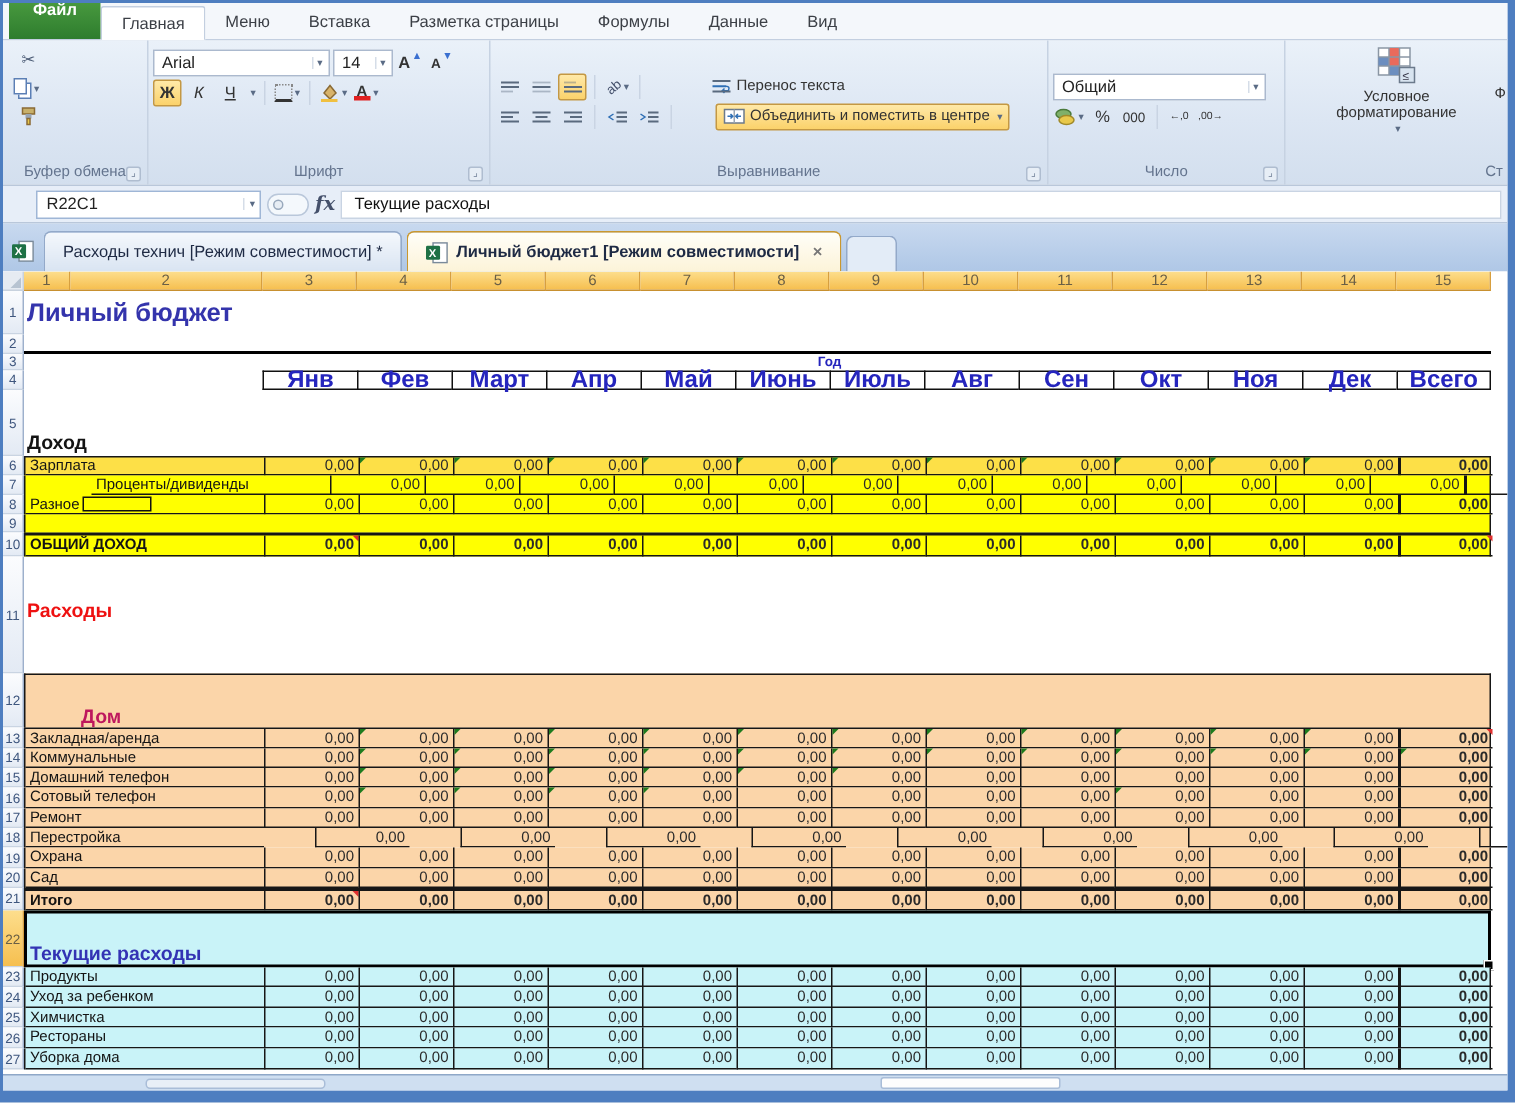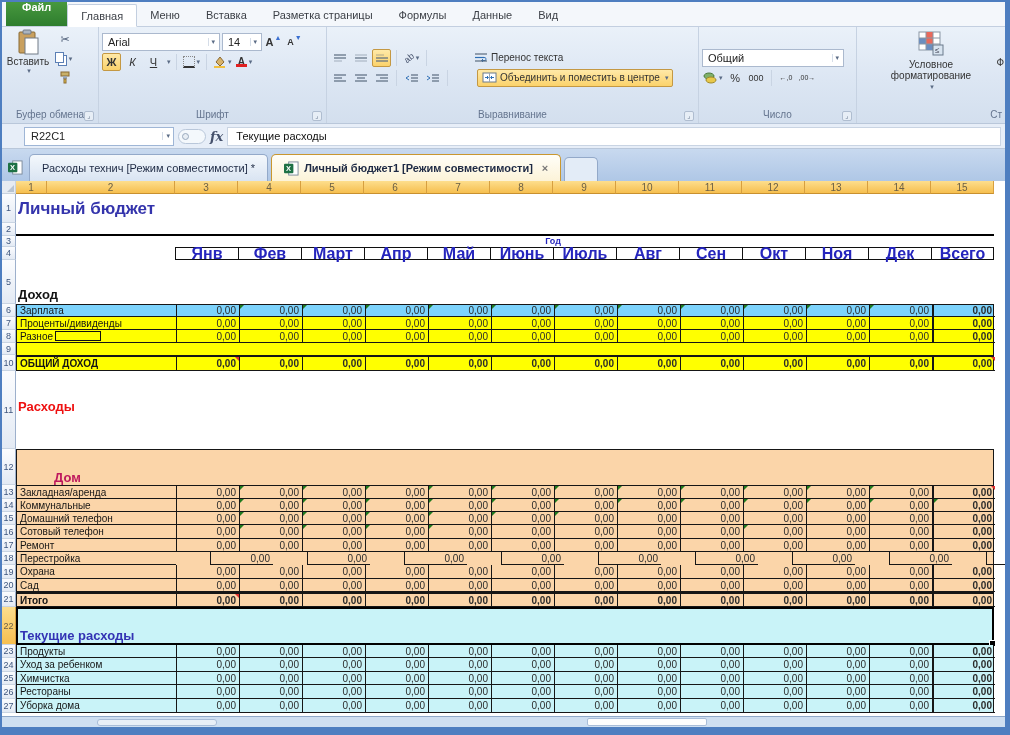--- a/index.html
+++ b/index.html
@@ -106,29 +106,20 @@
         <div class="rtab">Формулы</div>
         <div class="rtab">Данные</div>
         <div class="rtab">Вид</div>
       </div>
   </div>
 
   <div class="ribbon">
 
     <div class="rgroup" style="width:97px;">
       <div class="gb" style="display:flex;">
-        <div class="bigbtn">
-          <svg width="24" height="27" viewBox="0 0 24 27">
-            <rect x="3" y="3" width="16" height="21" rx="1" fill="#C9A05E" stroke="#8A6A34"></rect>
-            <rect x="7" y="1" width="8" height="4" rx="1" fill="#AAB4C0" stroke="#707A86"></rect>
-            <rect x="9" y="9" width="13" height="16" fill="#fff" stroke="#707A86"></rect>
-          </svg>
-          <span>Вставить</span>
-          <span class="dd">▾</span>
-        </div>
         <div class="minicol">
           <div class="mb">
               <span>✂</span>
             </div>
           <div class="mb">
             <span style="display:inline-block;width:9px;height:11px;border:1px solid #5B7FB5;background:#fff;box-shadow:3px 3px 0 -1px #fff,3px 3px 0 0 #5B7FB5;margin:-3px 3px 0 -3px;"></span>
             <span class="dd">▾</span>
           </div>
           <div class="mb">
             <svg width="12" height="13" viewBox="0 0 12 13">
@@ -447,40 +438,40 @@
         </div>
       </div>
       <div class="grow_" style="height: 44px; flex: 0 0 44px;">
         <div class="rhd">5</div>
         <div class="rc" style="align-items: flex-end;">
           <span class="sectxt" style="color: rgb(20, 20, 20); padding-bottom: 2px;">Доход</span>
         </div>
       </div>
       <div class="grow_" style="height: 13px; flex: 0 0 13px;">
         <div class="rhd">6</div>
-        <div class="rc block btop" style="background: #7dd3fc;">
+        <div class="rc block btop" style="background: #fde047;">
           <div class="lab">Зарплата</div>
           <div class="vc">0,00</div>
           <div class="vc">0,00<span class="gtri"></span></div>
           <div class="vc">0,00<span class="gtri"></span></div>
           <div class="vc">0,00<span class="gtri"></span></div>
           <div class="vc">0,00<span class="gtri"></span></div>
           <div class="vc">0,00<span class="gtri"></span></div>
           <div class="vc">0,00<span class="gtri"></span></div>
           <div class="vc">0,00<span class="gtri"></span></div>
           <div class="vc">0,00<span class="gtri"></span></div>
           <div class="vc">0,00<span class="gtri"></span></div>
           <div class="vc">0,00<span class="gtri"></span></div>
           <div class="vc">0,00<span class="gtri"></span></div>
           <div class="vc tot">0,00</div>
         </div>
       </div>
       <div class="grow_" style="height: 13px; flex: 0 0 13px;">
         <div class="rhd">7</div>
-        <div class="rc block" style="background: rgb(255, 255, 0);">
+        <div class="rc block" style="background: rgb(255, 255, 0); padding-left: 44px;">
           <div class="lab">Проценты/дивиденды</div>
           <div class="vc">0,00</div>
           <div class="vc">0,00</div>
           <div class="vc">0,00</div>
           <div class="vc">0,00</div>
           <div class="vc">0,00</div>
           <div class="vc">0,00</div>
           <div class="vc">0,00</div>
           <div class="vc">0,00</div>
           <div class="vc">0,00</div>

